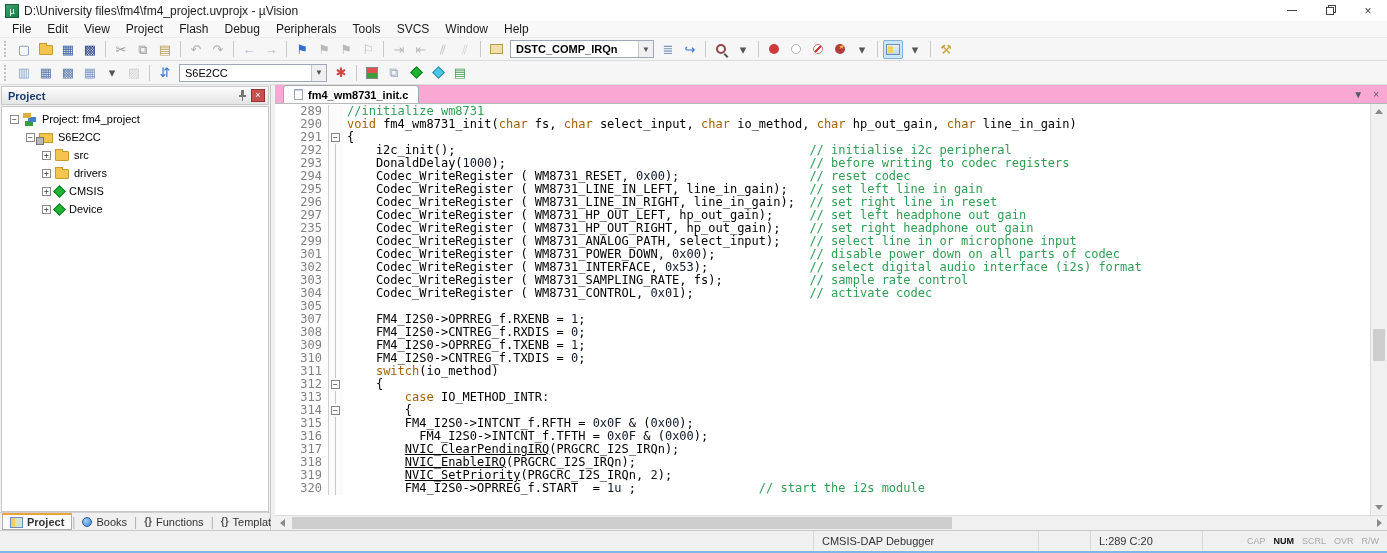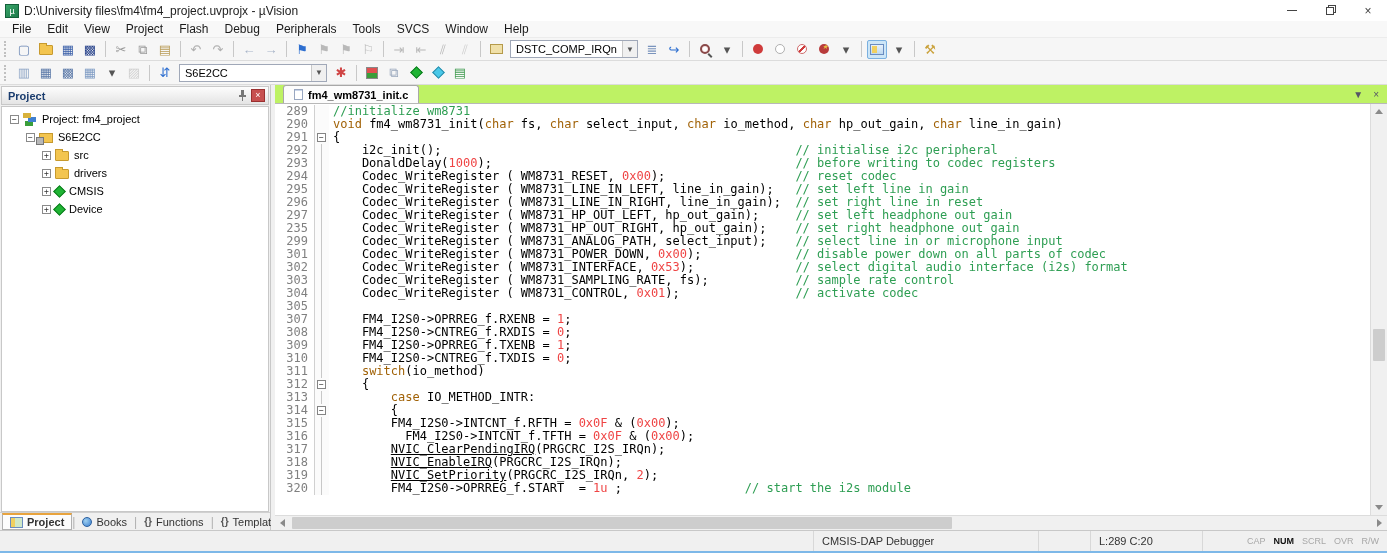--- a/index.html
+++ b/index.html
@@ -66,34 +66,34 @@
   .exp{width:9px;height:9px;border:1px solid #8a8a8a;background:#fff;font:8px/7px "DejaVu Sans Mono",monospace;text-align:center;color:#333;margin-right:4px;flex:0 0 auto}
   .tree-ico{margin-right:5px;flex:0 0 auto;display:inline-block}
   .bottom-tabs{height:18px;background:#f0f0f0;display:flex;align-items:flex-start;padding-left:2px;border-top:1px solid #d0d0d0}
   .btab{height:17px;display:flex;align-items:center;gap:4px;padding:0 7px;font-size:11px;color:#333}
   .btab.active{background:#fcfcfc;border:1px solid #b0b0b0;border-top:2px solid #e8a33d;font-weight:bold}
   .btab-sep{color:#b0b0b0;align-self:center}
   .btab .gly{font-size:10px;color:#555;font-weight:bold}
 
   
   .editor{flex:1;display:flex;flex-direction:column;min-width:0;background:#fff;border-left:4px solid #f0f0f0}
-  .tabbar{height:19px;background:#bef264;border-bottom:1px solid #b8b8b8;display:flex;align-items:flex-start}
+  .tabbar{height:19px;background:#f9a8d4;border-bottom:1px solid #b8b8b8;display:flex;align-items:flex-start}
   .tab{height:18px;background:#fcfcfc;border:1px solid #a8a8a8;border-bottom:none;border-radius:3px 3px 0 0;display:flex;align-items:center;gap:5px;padding:0 10px;margin-left:8px;font-size:11px;font-weight:bold}
   .page-icon{width:9px;height:11px;border:1px solid #98a6c0;background:#fff;box-shadow:inset 0 2px 0 -1px #c8d4e8}
   .tab-ctrls{margin-left:auto;display:flex;align-items:center;gap:10px;padding:0 8px;color:#556;font-size:10px;align-self:center}
 
   .code-wrap{flex:1;display:flex;min-height:0}
   .code{flex:1;overflow:hidden;font-family:"DejaVu Sans Mono",monospace;font-size:12px;line-height:13px;padding-top:1px}
   .crow{height:13px;display:flex;white-space:pre}
-  .lnum{width:40px;text-align:right;color:#808080;flex:0 0 auto;padding-right:6px;border-right:1px solid #d0d0d0}
+  .lnum{width:54px;text-align:right;color:#808080;flex:0 0 auto;padding-right:6px;border-right:1px solid #d0d0d0}
   .fold{width:14px;flex:0 0 auto;position:relative;background:#fbfbfb}
   .fold .fbox{position:absolute;left:2px;top:2px;width:9px;height:9px;border:1px solid #848484;background:#fff;font:8px/7px "DejaVu Sans Mono",monospace;text-align:center;color:#333}
   .fold .fline{position:absolute;left:6px;top:0;width:1px;height:13px;background:#c8c8c8}
   .ctext{padding-left:4px;white-space:pre}
-  .tok-p{color:#000}.tok-k{color:#a16207}.tok-n{color:#ef4444}.tok-c{color:#2e9e53}.tok-u{color:#000;text-decoration:underline}
+  .tok-p{color:#000}.tok-k{color:#a16207}.tok-n{color:#0f172a}.tok-c{color:#2e9e53}.tok-u{color:#000;text-decoration:underline}
 
   .vscroll{width:17px;flex:0 0 auto;background:#f0f0f0;border-left:1px solid #dcdcdc;display:flex;flex-direction:column}
   .vs-btn{height:15px;display:flex;align-items:center;justify-content:center}
   .vs-track{flex:1;position:relative}
   .vs-thumb{position:absolute;left:2px;right:2px;top:55%;height:32px;background:#cdcdcd;border-radius:1px}
   .hscroll{height:15px;background:#f0f0f0;border-top:1px solid #dcdcdc;display:flex;align-items:center}
   .hs-btn{width:15px;height:100%;display:flex;align-items:center;justify-content:center}
   .hs-track{flex:1;height:100%;position:relative}
   .hs-thumb{position:absolute;top:1px;bottom:1px;left:2px;width:61%;background:#cdcdcd;border-radius:1px}
   .tri-up{width:0;height:0;border-left:4px solid transparent;border-right:4px solid transparent;border-bottom:5px solid #8a8a8a}
@@ -203,21 +203,21 @@
       <span class="tbtn">
         <span class="g" style="color: rgb(185, 185, 185);">⫽</span>
       </span>
       <span class="tbtn">
         <span class="g" style="color: rgb(208, 208, 208);">⫽</span>
       </span>
       <span class="tb-sep"></span>
       <span class="tbtn">
         <i class="sh-book"></i>
       </span>
-      <div class="combo" style="width: 128px;">
+      <div class="combo" style="width: 144px; font-weight: bold;">
         <span class="val">DSTC_COMP_IRQn</span>
         <span class="arrow">▼</span>
       </div>
       <span class="tbtn">
         <span class="g" style="color: rgb(122, 148, 189);">≣</span>
       </span>
       <span class="tbtn">
         <span class="g" style="color: rgb(46, 111, 208);">↪</span>
       </span>
       <span class="tb-sep"></span>

